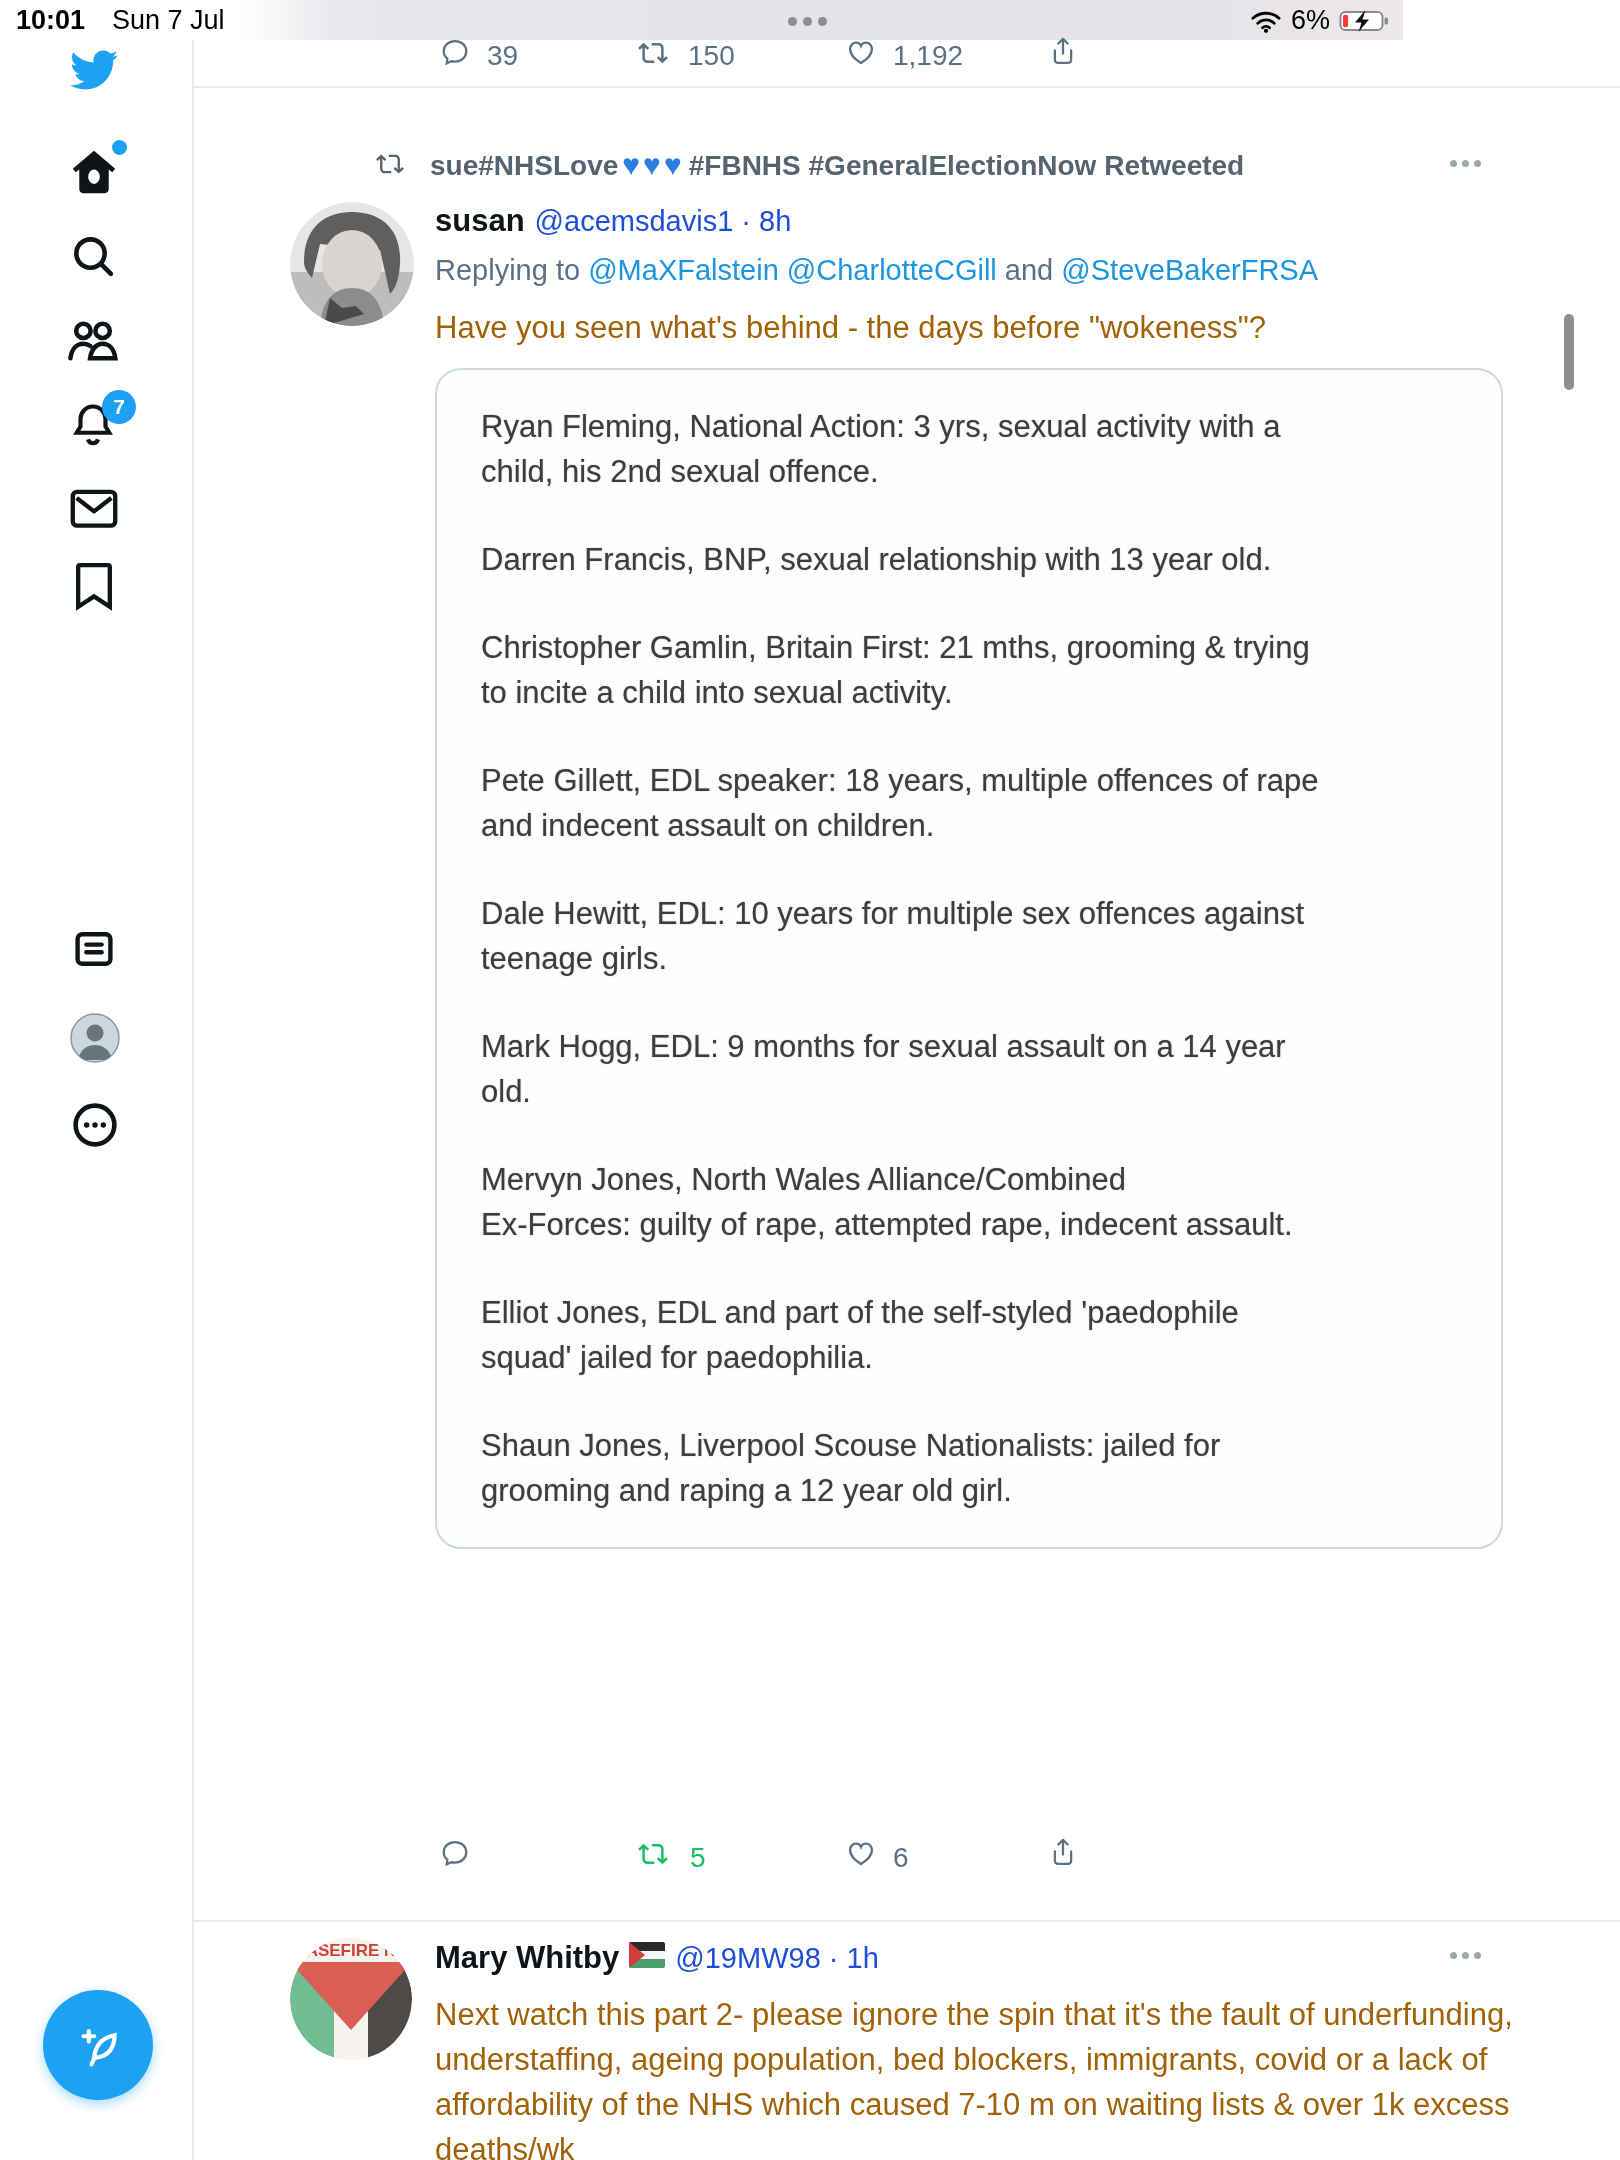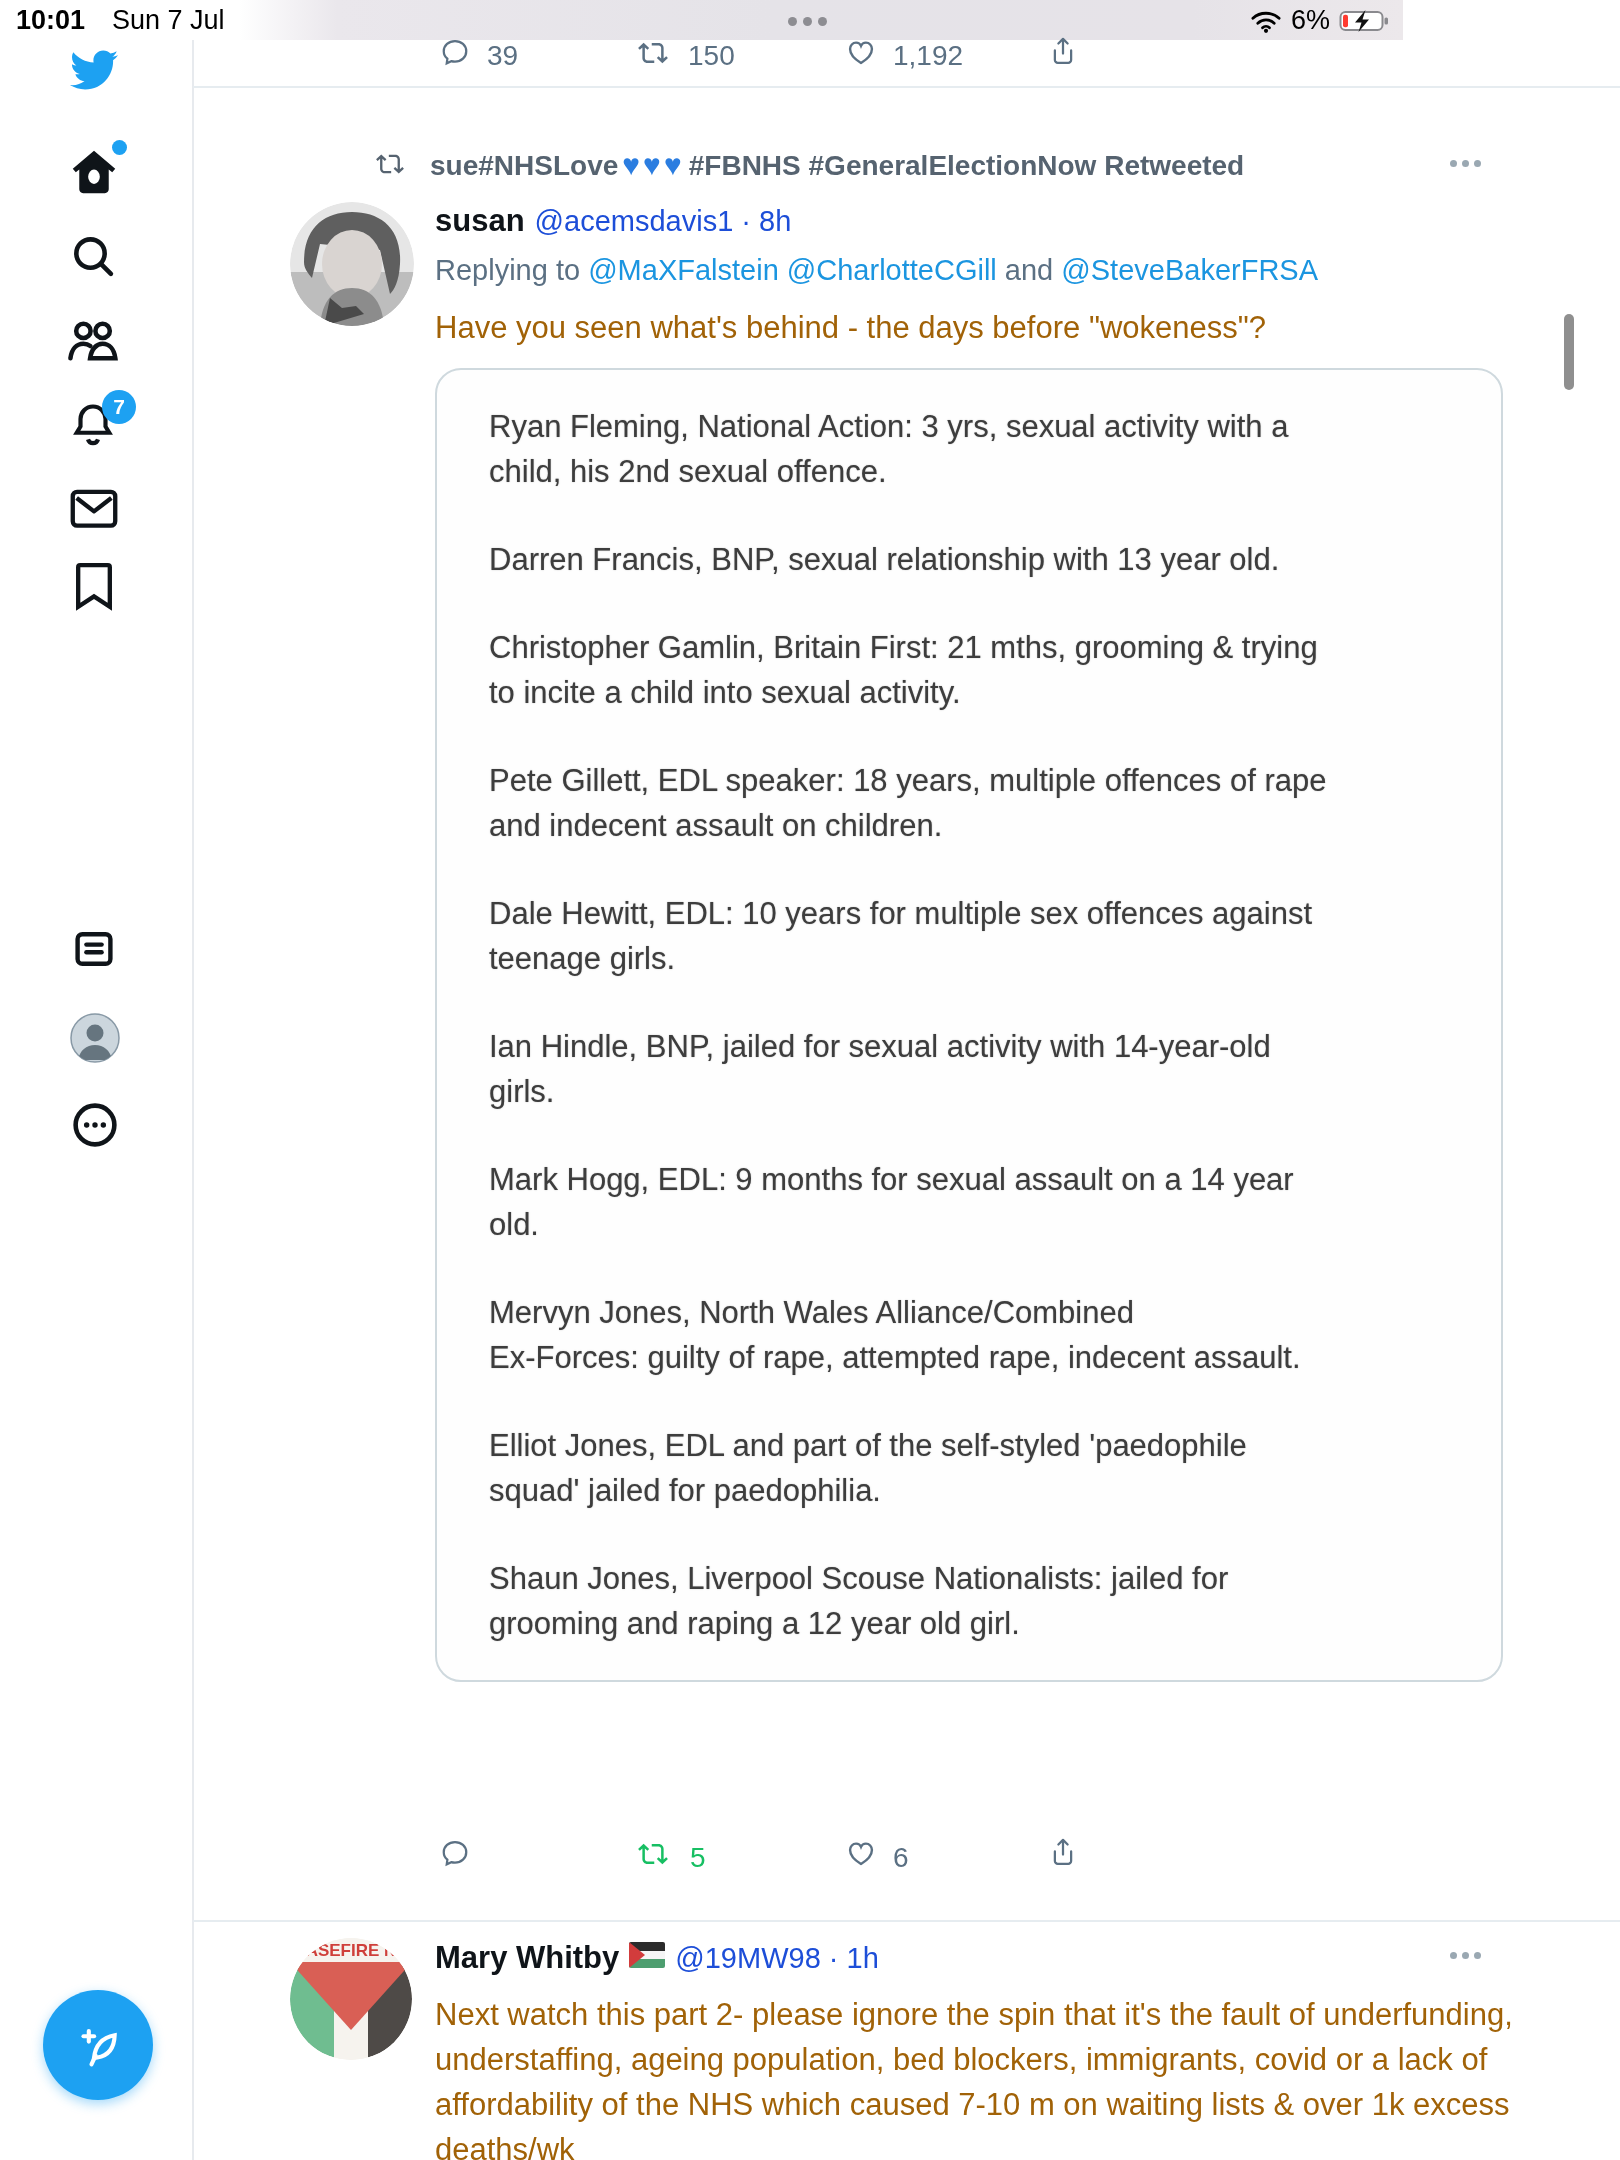--- a/index.html
+++ b/index.html
@@ -26,21 +26,21 @@
   .meta{font-size:29px;color:#1d4ed8;font-weight:400;}
   .replying{font-size:29px;color:#5b7083;}
   .link{color:#1b95e0;text-decoration:none;cursor:pointer;}
   .tweettext{font-size:31px;color:#a16207;line-height:45px;}
   .avatar{border-radius:50%;overflow:hidden;}
   .morebtn{display:flex;gap:5px;}
   .morebtn i{width:7px;height:7px;border-radius:50%;background:#9aa8b2;}
   
   #imgcard{left:435px;top:368px;width:1068px;border:2px solid #cfd9de;border-radius:26px;
            background:#fefefe;box-sizing:border-box;padding:34px 40px;}
-  #imgcard p{margin:0 0 43px 12px;font-size:31px;line-height:45px;color:#3d3d3d;
+  #imgcard p{margin:0 0 43px 4px;font-size:31px;line-height:45px;color:#3d3d3d;
              white-space:pre-wrap;text-shadow:0 0 1.2px rgba(90,90,90,.55);}
   #imgcard p:last-child{margin-bottom:0;}
   .green{color:#17bf63;}
   #scrollbar{left:1564px;top:314px;width:10px;height:76px;border-radius:5px;background:#8f8f8f;}
   #composebtn{left:43px;top:1990px;width:110px;height:110px;border-radius:50%;background:#1da1f2;
               box-shadow:0 4px 12px rgba(29,161,242,.4);display:flex;align-items:center;justify-content:center;}
   .flagchip{display:inline-block;width:36px;height:26px;position:relative;vertical-align:-2px;overflow:hidden;border-radius:2px;}
   .flagchip .s1{position:absolute;left:0;top:0;width:100%;height:9px;background:#2b2b2b;}
   .flagchip .s2{position:absolute;left:0;top:9px;width:100%;height:8px;background:#f5f5f5;}
   .flagchip .s3{position:absolute;left:0;top:17px;width:100%;height:9px;background:#4d9e6f;}
@@ -260,22 +260,20 @@
   <div class="abs" id="imgcard">
     <p>Ryan Fleming, National Action: 3 yrs, sexual activity with a
 child, his 2nd sexual offence.</p>
     <p>Darren Francis, BNP, sexual relationship with 13 year old.</p>
     <p>Christopher Gamlin, Britain First: 21 mths, grooming &amp; trying
 to incite a child into sexual activity.</p>
     <p>Pete Gillett, EDL speaker: 18 years, multiple offences of rape
 and indecent assault on children.</p>
     <p>Dale Hewitt, EDL: 10 years for multiple sex offences against
 teenage girls.</p>
-    <p>Ian Hindle, BNP, jailed for sexual activity with 14-year-old
-girls.</p>
     <p>Mark Hogg, EDL: 9 months for sexual assault on a 14 year
 old.</p>
     <p>Mervyn Jones, North Wales Alliance/Combined
 Ex-Forces: guilty of rape, attempted rape, indecent assault.</p>
     <p>Elliot Jones, EDL and part of the self-styled 'paedophile
 squad' jailed for paedophilia.</p>
     <p>Shaun Jones, Liverpool Scouse Nationalists: jailed for
 grooming and raping a 12 year old girl.</p>
   </div>
 

